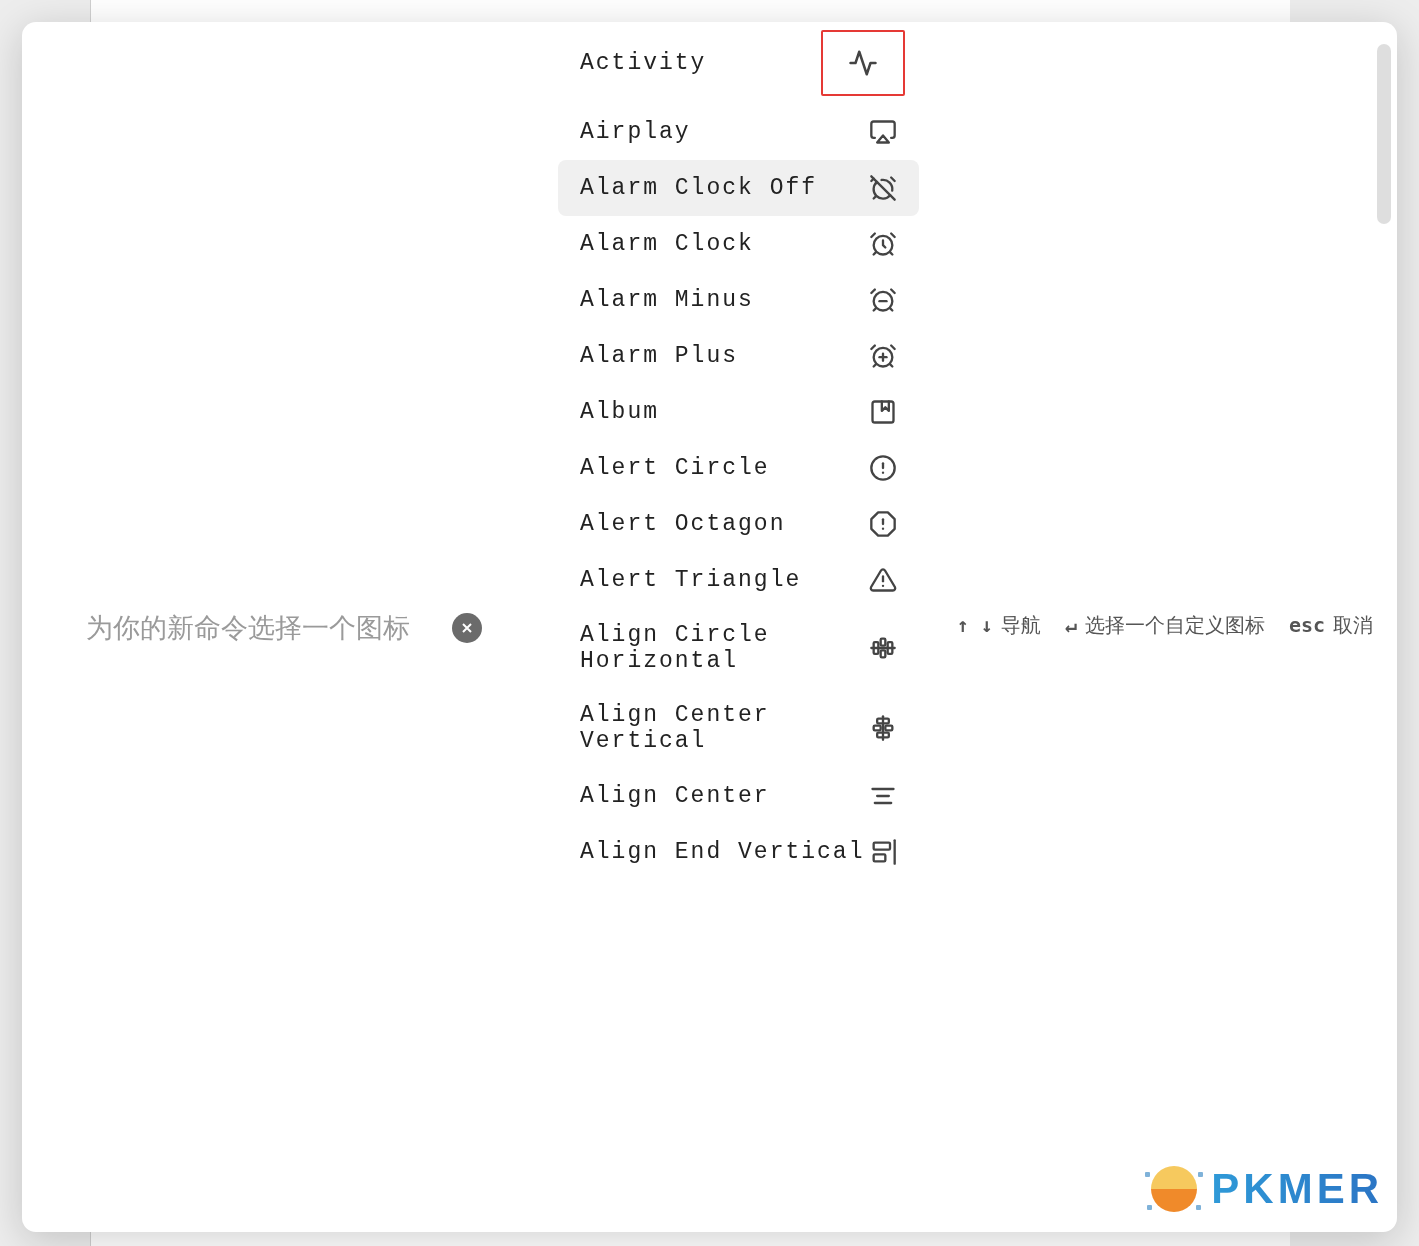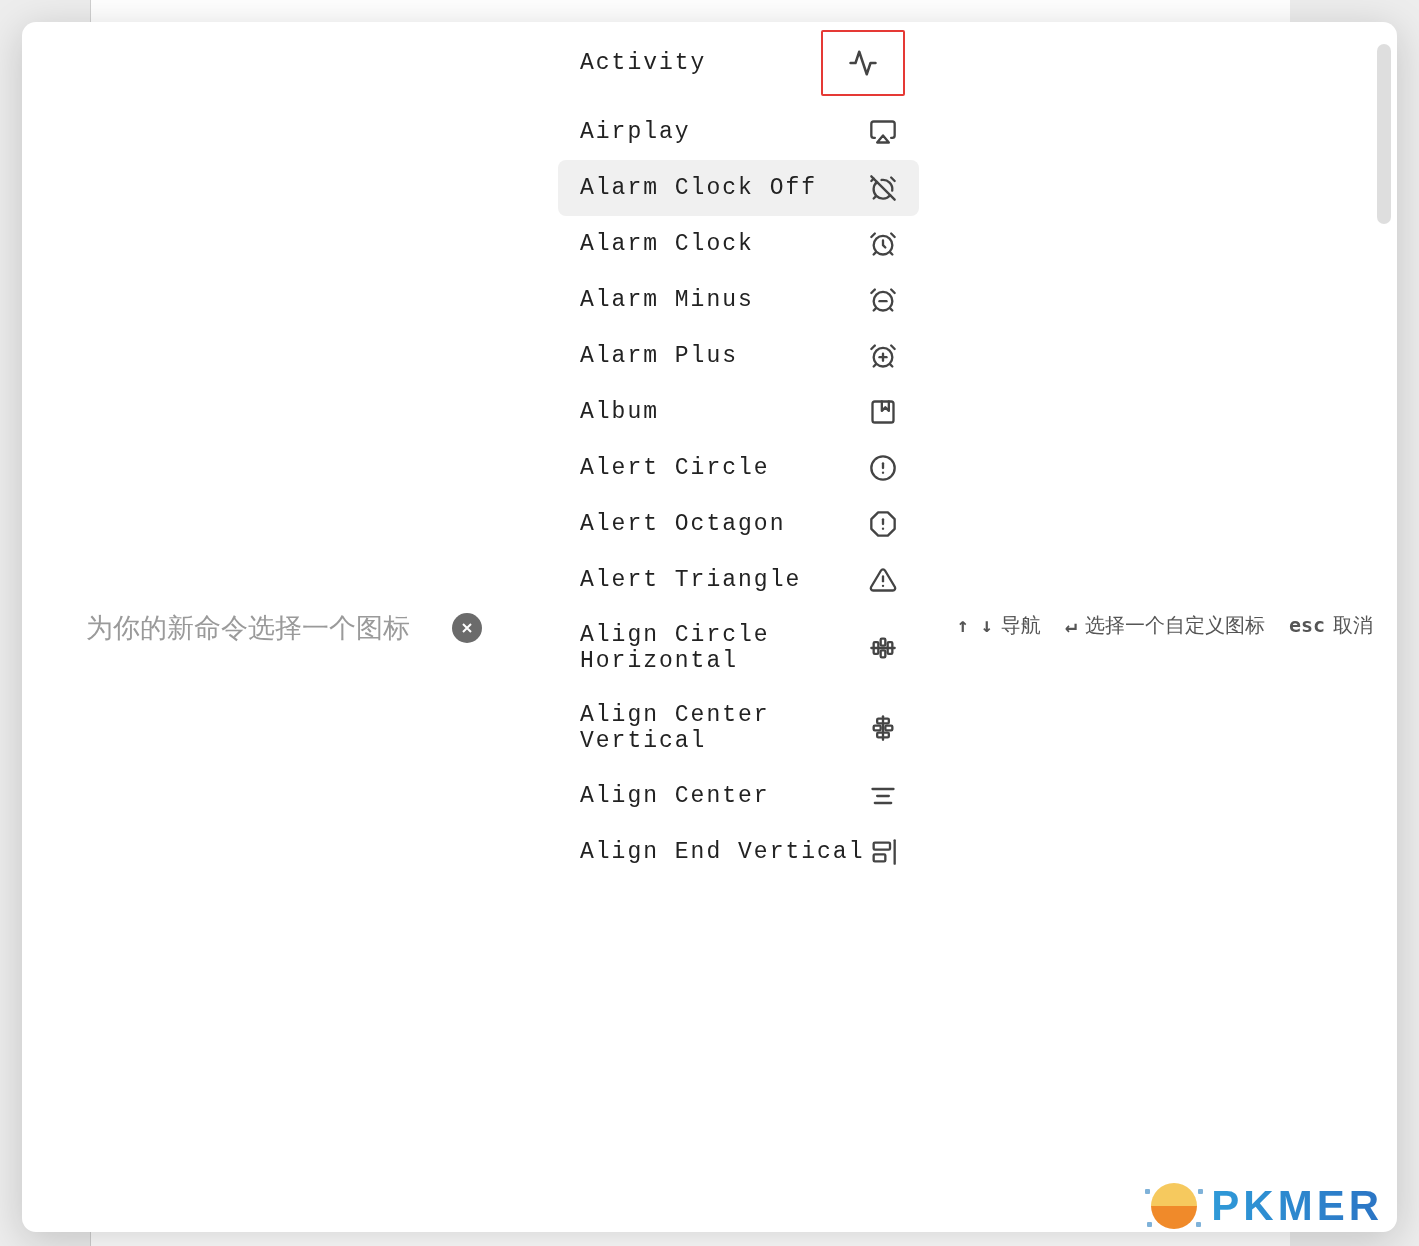--- a/index.html
+++ b/index.html
@@ -41,21 +41,21 @@
   .item-icon svg { width: 28px; height: 28px; stroke: currentColor; stroke-width: 2; fill: none; stroke-linecap: round; stroke-linejoin: round; }
   .item.first .item-icon { border: 2px solid #e53935; width: 84px; height: 66px; border-radius: 2px; margin-top: -6px; margin-bottom: -6px; margin-right: -8px;}
   .item.first .item-icon svg { width: 30px; height: 30px; }
   .footer {
     display: flex; align-items: center; justify-content: center;
     gap: 24px; padding: 10px 24px 14px; font-size: 20px; color: #555;
   }
   .footer .group { display: inline-flex; align-items: center; gap: 8px; }
   .footer .key { font-family: ui-monospace, monospace; font-weight: 600; }
   .watermark {
-    position: absolute; right: 36px; bottom: 13px; display: flex; align-items: center; gap: 10px;
+    position: absolute; right: 36px; bottom: 30px; display: flex; align-items: center; gap: 10px;
     pointer-events: none;
   }
   .wm-icon { width: 54px; height: 54px; position: relative; }
   .wm-icon .sun { width: 46px; height: 46px; border-radius: 50%; background: linear-gradient(180deg, #f6c95e 0 50%, #f08a2a 50% 100%); position: absolute; left: 4px; top: 4px; }
   .wm-icon .dot { position: absolute; width: 5px; height: 5px; background: #7fb2d9; border-radius: 1px; }
   .wm-text { font-size: 42px; font-weight: 700; letter-spacing: 4px; background: linear-gradient(90deg,#2f9ad8,#2b74c4); -webkit-background-clip: text; background-clip: text; color: transparent; font-family: "Segoe UI", sans-serif; }
   
   .list::-webkit-scrollbar { width: 14px; }
   .list::-webkit-scrollbar-thumb { background: #c9c9c9; border-radius: 8px; border: 3px solid #fff; }
   .scroll-stub { position: absolute; right: 6px; top: 22px; width: 14px; height: 180px; background: #d0d0d0; border-radius: 8px; opacity: .7; }

